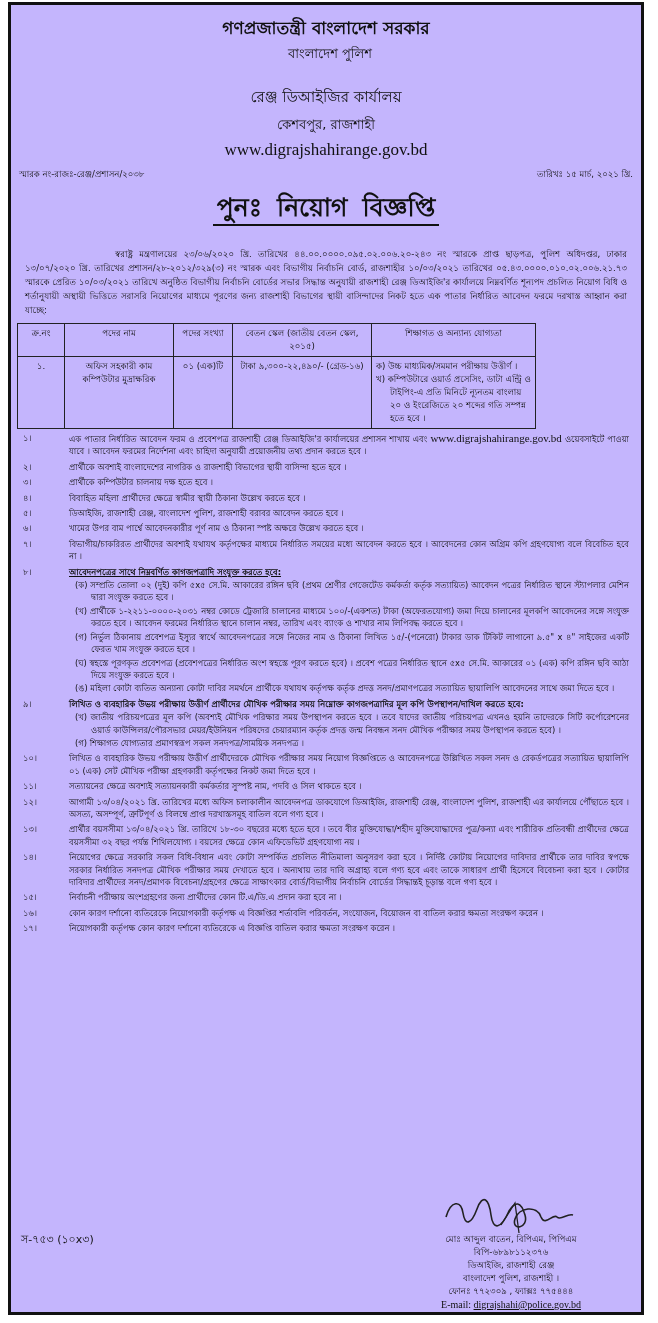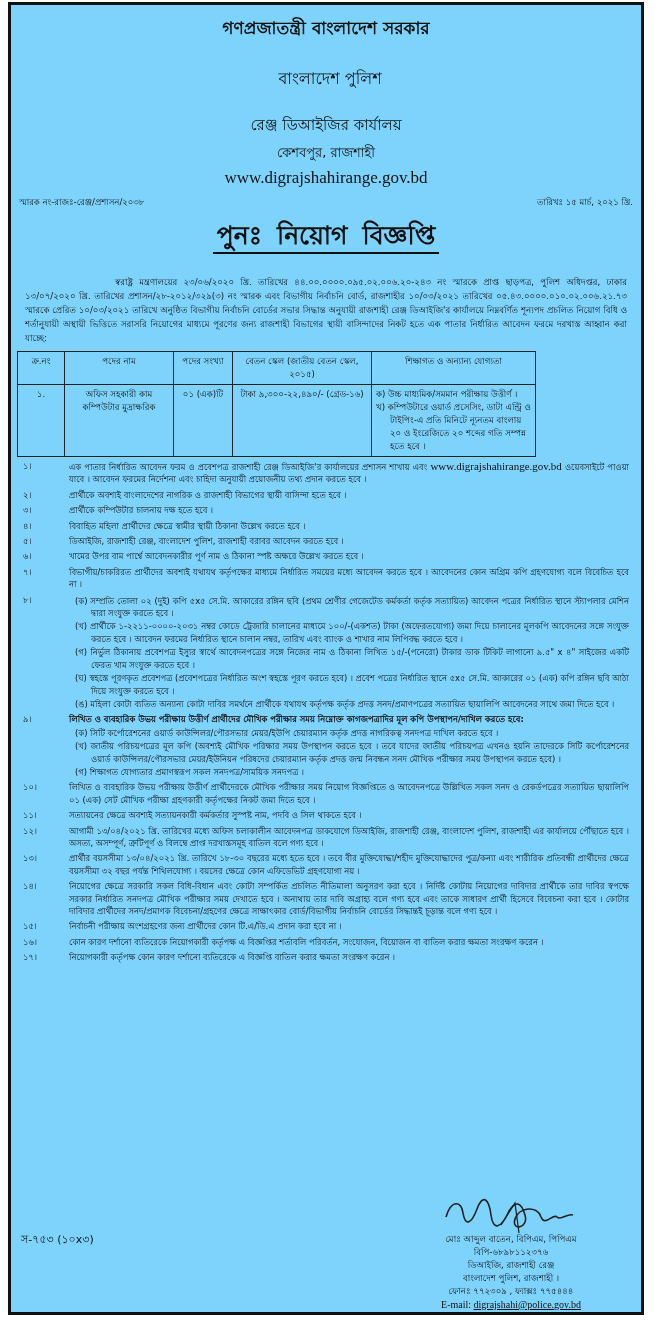--- a/index.html
+++ b/index.html
@@ -1,23 +1,23 @@
 <!DOCTYPE html>
 <html><head>
 <meta charset="utf-8">
 <style>
   html, body { margin: 0; padding: 0; background: #ffffff; }
   body { width: 658px; height: 1323px; overflow: hidden; font-family: "DejaVu Sans", sans-serif; color: #111; }
   .page {
     position: absolute; left: 8px; top: 2px; width: 636px; height: 1313px;
-    border: 3px solid #111; box-sizing: border-box; background: #7dd3fc;
+    border: 3px solid #111; box-sizing: border-box; background: #c4b5fd;
   }
   .hdr { text-align: center; }
   .hdr .gov { font-size: 17px; font-weight: bold; margin-top: 10px; }
-  .hdr .l2 { font-size: 16px; margin-top: 23px; padding-left: 8px; }
+  .hdr .l2 { font-size: 13px; margin-top: 1px; padding-left: 8px; }
   .hdr .l3 { font-size: 15px; margin-top: 20px; }
   .hdr .l4 { font-size: 13px; margin-top: 5px; }
   .hdr .web { font-family: "Liberation Serif", serif; font-size: 17px; margin-top: 4px; }
   .memo-row { display: flex; justify-content: space-between; font-size: 8.5px; padding: 0 8px; margin-top: 8px; }
   .title { text-align: center; font-size: 25px; font-weight: bold; margin-top: 6px; font-family: Liberation Mono, monospace; }
   .title span { border-bottom: 2px solid #111; padding: 0 4px; }
   .intro { font-size: 8.6px; line-height: 14px; text-align: justify; padding: 0 14px; margin-top: 16px; text-indent: 90px; }
   table.vac { border-collapse: collapse; margin: 6px 6px 0 6px; width: 519px; font-size: 8.6px; }
   table.vac th, table.vac td { border: 1px solid #222; padding: 3px 4px; vertical-align: top; }
   table.vac th { font-weight: normal; text-align: center; line-height: 13px; }
@@ -113,32 +113,32 @@
         <div class="num">৬।</div>
         <div class="body">খামের উপর বাম পার্শ্বে আবেদনকারীর পূর্ণ নাম ও ঠিকানা স্পষ্ট অক্ষরে উল্লেখ করতে হবে ।</div>
       </div>
       <div class="cond">
         <div class="num">৭।</div>
         <div class="body">বিভাগীয়/চাকরিরত প্রার্থীদের অবশ্যই যথাযথ কর্তৃপক্ষের মাধ্যমে নির্ধারিত সময়ের মধ্যে আবেদন করতে হবে । আবেদনের কোন অগ্রিম কপি গ্রহণযোগ্য বলে বিবেচিত হবে না ।</div>
       </div>
       <div class="cond">
         <div class="num">৮।</div>
         <div class="body">
+          <div class="head-u">আবেদনপত্রের সাথে নিম্নবর্ণিত কাগজপত্রাদি সংযুক্ত করতে হবে:</div>
           <div class="sub">(ক) সম্প্রতি তোলা ০২ (দুই) কপি ৫x৫ সে.মি. আকারের রঙ্গিন ছবি (প্রথম শ্রেণীর গেজেটেড কর্মকর্তা কর্তৃক সত্যায়িত) আবেদন পত্রের নির্ধারিত স্থানে স্ট্যাপলার মেশিন দ্বারা সংযুক্ত করতে হবে ।</div>
           <div class="sub">(খ) প্রার্থীকে ১-২২১১-০০০০-২০৩১ নম্বর কোডে ট্রেজারি চালানের মাধ্যমে ১০০/-(একশত) টাকা (অফেরতযোগ্য) জমা দিয়ে চালানের মূলকপি আবেদনের সঙ্গে সংযুক্ত করতে হবে । আবেদন ফরমের নির্ধারিত স্থানে চালান নম্বর, তারিখ এবং ব্যাংক ও শাখার নাম লিপিবদ্ধ করতে হবে ।</div>
           <div class="sub">(গ) নির্ভুল ঠিকানায় প্রবেশপত্র ইস্যুর স্বার্থে আবেদনপত্রের সঙ্গে নিজের নাম ও ঠিকানা লিখিত ১৫/-(পনেরো) টাকার ডাক টিকিট লাগানো ৯.৫" x ৪" সাইজের একটি ফেরত খাম সংযুক্ত করতে হবে ।</div>
           <div class="sub">(ঘ) স্বহস্তে পূরণকৃত প্রবেশপত্র (প্রবেশপত্রের নির্ধারিত অংশ স্বহস্তে পূরণ করতে হবে) । প্রবেশ পত্রের নির্ধারিত স্থানে ৫x৫ সে.মি. আকারের ০১ (এক) কপি রঙ্গিন ছবি আঠা দিয়ে সংযুক্ত করতে হবে ।</div>
           <div class="sub">(ঙ) মহিলা কোটা ব্যতিত অন্যান্য কোটা দাবির সমর্থনে প্রার্থীকে যথাযথ কর্তৃপক্ষ কর্তৃক প্রদত্ত সনদ/প্রমাণপত্রের সত্যায়িত ছায়ালিপি আবেদনের সাথে জমা দিতে হবে ।</div>
         </div>
       </div>
       <div class="cond">
         <div class="num">৯।</div>
         <div class="body">
           <div class="head-b">লিখিত ও ব্যবহারিক উভয় পরীক্ষায় উত্তীর্ণ প্রার্থীদের মৌখিক পরীক্ষার সময় নিম্নোক্ত কাগজপত্রাদির মূল কপি উপস্থাপন/দাখিল করতে হবে:</div>
-          <div class="sub">(ক) সিটি কর্পোরেশনের ওয়ার্ড কাউন্সিলর/পৌরসভার মেয়র/ইউপি চেয়ারম্যান কর্তৃক প্রদত্ত নাগরিকত্ব সনদপত্র দাখিল করতে হবে ।</div>
           <div class="sub">(খ) জাতীয় পরিচয়পত্রের মূল কপি (অবশ্যই মৌখিক পরিক্ষার সময় উপস্থাপন করতে হবে । তবে যাদের জাতীয় পরিচয়পত্র এখনও হয়নি তাদেরকে সিটি কর্পোরেশনের ওয়ার্ড কাউন্সিলর/পৌরসভার মেয়র/ইউনিয়ন পরিষদের চেয়ারম্যান কর্তৃক প্রদত্ত জন্ম নিবন্ধন সনদ মৌখিক পরীক্ষার সময় উপস্থাপন করতে হবে) ।</div>
           <div class="sub">(গ) শিক্ষাগত যোগ্যতার প্রমাণস্বরূপ সকল সনদপত্র/সাময়িক সনদপত্র ।</div>
         </div>
       </div>
       <div class="cond">
         <div class="num">১০।</div>
         <div class="body">লিখিত ও ব্যবহারিক উভয় পরীক্ষায় উত্তীর্ণ প্রার্থীদেরকে মৌখিক পরীক্ষার সময় নিয়োগ বিজ্ঞপ্তিতে ও আবেদনপত্রে উল্লিখিত সকল সনদ ও রেকর্ডপত্রের সত্যায়িত ছায়ালিপি ০১ (এক) সেট মৌখিক পরীক্ষা গ্রহণকারী কর্তৃপক্ষের নিকট জমা দিতে হবে ।</div>
       </div>
       <div class="cond">
         <div class="num">১১।</div>

